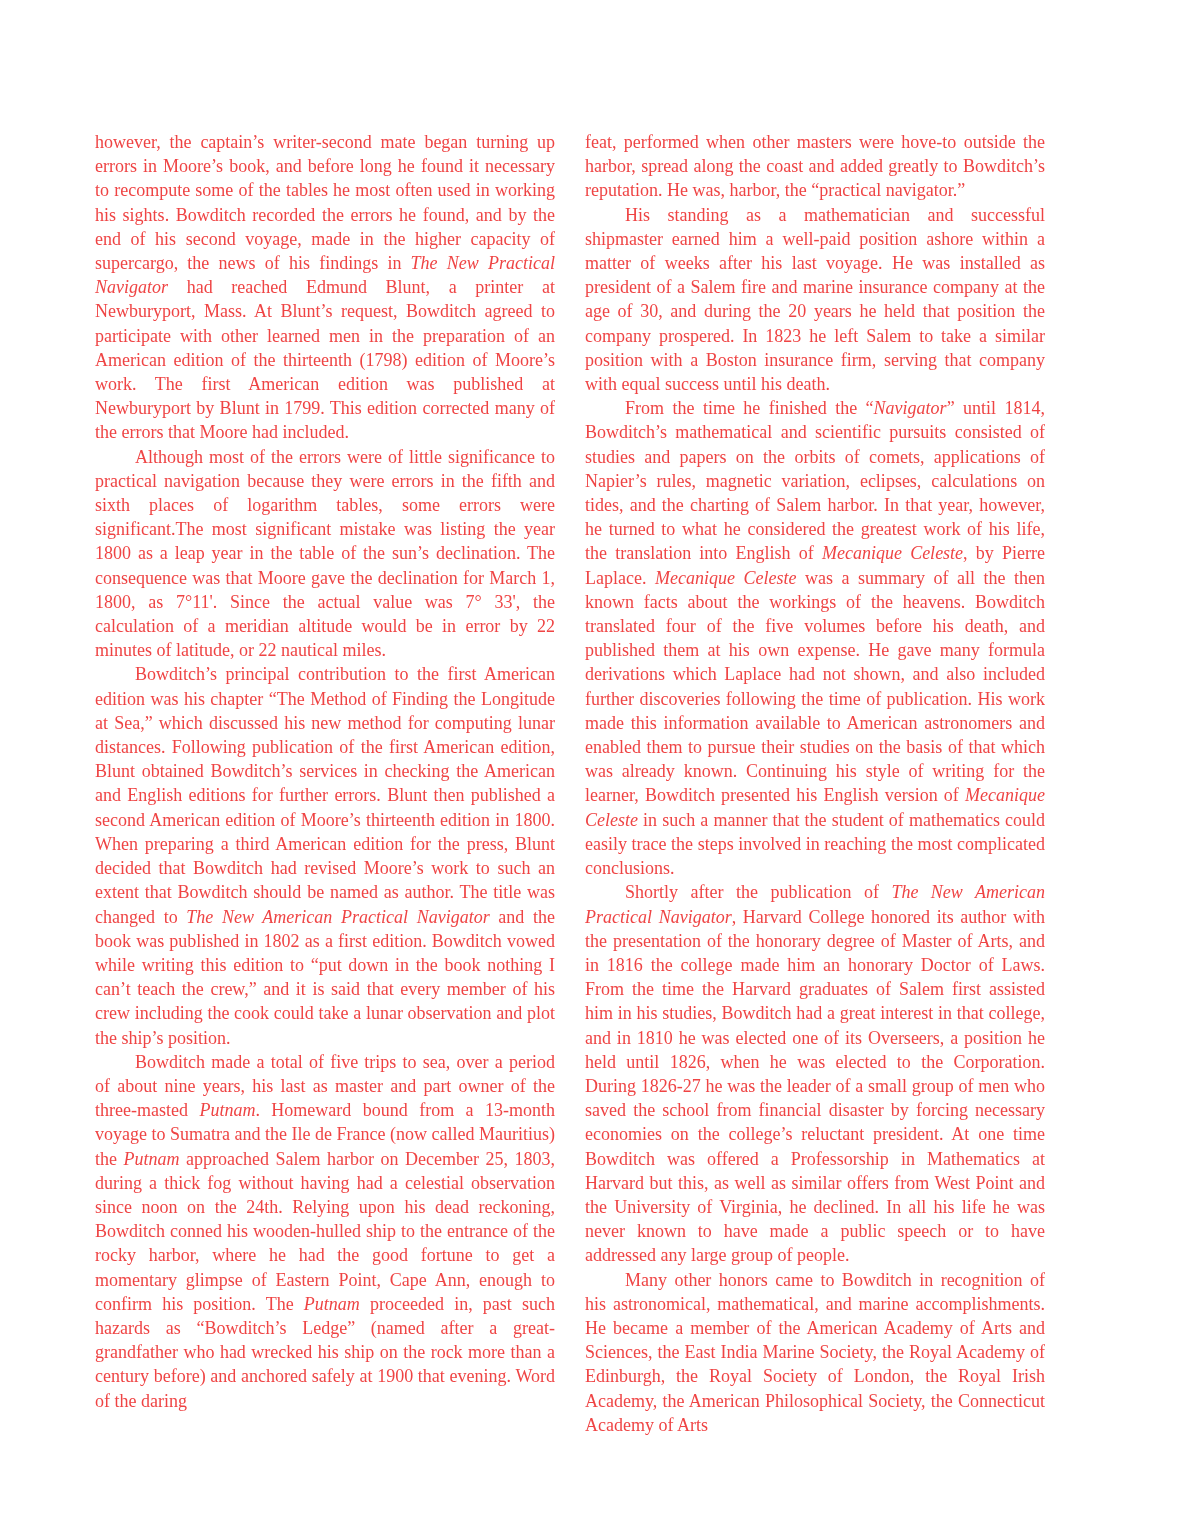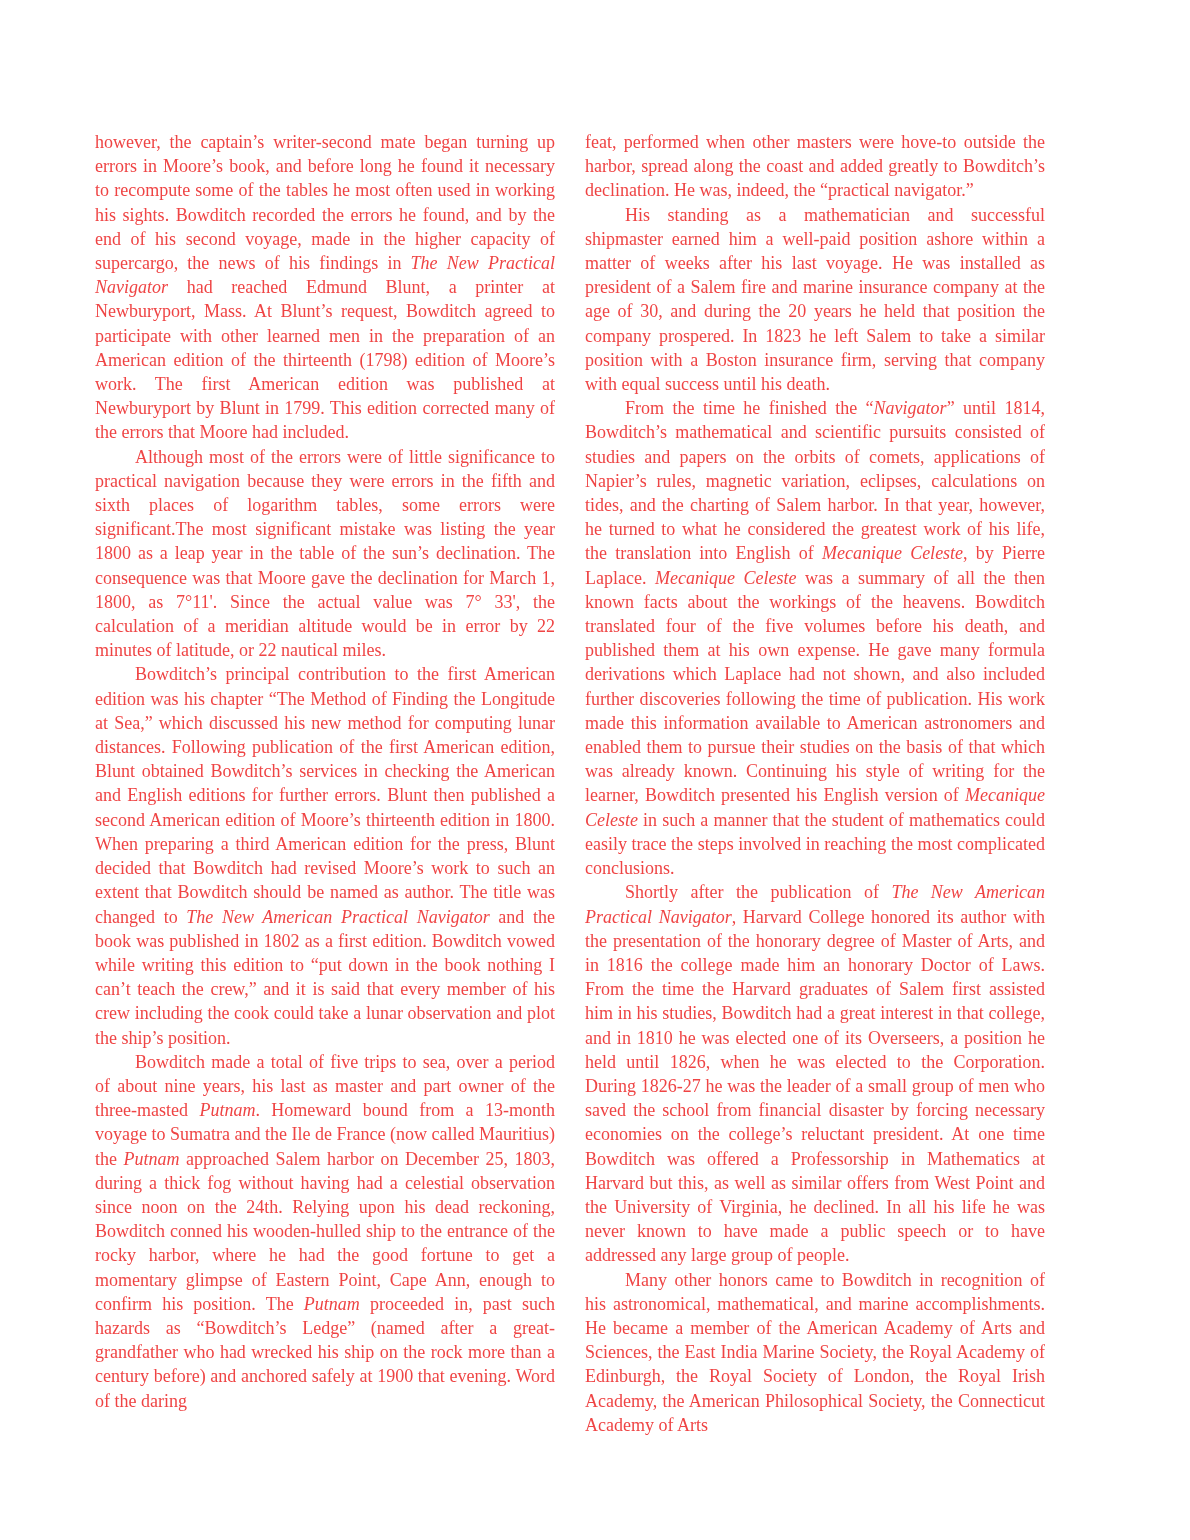--- a/index.html
+++ b/index.html
@@ -44,20 +44,20 @@
 
 <div class="page">
   <div class="columns">
     <div class="column">
         <p class="para"><span>however, the captain’s writer-second mate began turning up errors in Moore’s book, and before long he found it necessary to recompute some of the tables he most often used in working his sights. Bowditch recorded the errors he found, and by the end of his second voyage, made in the higher capacity of supercargo, the news of his findings in </span><i>The New Practical Navigator</i><span> had reached Edmund Blunt, a printer at Newburyport, Mass. At Blunt’s request, Bowditch agreed to participate with other learned men in the preparation of an American edition of the thirteenth (1798) edition of Moore’s work. The first American edition was published at Newburyport by Blunt in 1799. This edition corrected many of the errors that Moore had included.</span></p>
         <p class="para indent"><span>Although most of the errors were of little significance to practical navigation because they were errors in the fifth and sixth places of logarithm tables, some errors were significant.The most significant mistake was listing the year 1800 as a leap year in the table of the sun’s declination. The consequence was that Moore gave the declination for March 1, 1800, as 7°11'. Since the actual value was 7° 33', the calculation of a meridian altitude would be in error by 22 minutes of latitude, or 22 nautical miles.</span></p>
         <p class="para indent"><span>Bowditch’s principal contribution to the first American edition was his chapter “The Method of Finding the Longitude at Sea,” which discussed his new method for computing lunar distances. Following publication of the first American edition, Blunt obtained Bowditch’s services in checking the American and English editions for further errors. Blunt then published a second American edition of Moore’s thirteenth edition in 1800. When preparing a third American edition for the press, Blunt decided that Bowditch had revised Moore’s work to such an extent that Bowditch should be named as author. The title was changed to </span><i>The New American Practical Navigator</i><span> and the book was published in 1802 as a first edition. Bowditch vowed while writing this edition to “put down in the book nothing I can’t teach the crew,” and it is said that every member of his crew including the cook could take a lunar observation and plot the ship’s position.</span></p>
         <p class="para indent"><span>Bowditch made a total of five trips to sea, over a period of about nine years, his last as master and part owner of the three-masted </span><i>Putnam</i><span>. Homeward bound from a 13-month voyage to Sumatra and the Ile de France (now called Mauritius) the </span><i>Putnam</i><span> approached Salem harbor on December 25, 1803, during a thick fog without having had a celestial observation since noon on the 24th. Relying upon his dead reckoning, Bowditch conned his wooden-hulled ship to the entrance of the rocky harbor, where he had the good fortune to get a momentary glimpse of Eastern Point, Cape Ann, enough to confirm his position. The </span><i>Putnam</i><span> proceeded in, past such hazards as “Bowditch’s Ledge” (named after a great-grandfather who had wrecked his ship on the rock more than a century before) and anchored safely at 1900 that evening. Word of the daring</span></p>
       </div>
     <div class="column">
-        <p class="para"><span>feat, performed when other masters were hove-to outside the harbor, spread along the coast and added greatly to Bowditch’s declination. He was, indeed, the “practical navigator.”</span></p>
+        <p class="para"><span>feat, performed when other masters were hove-to outside the harbor, spread along the coast and added greatly to Bowditch’s reputation. He was, harbor, the “practical navigator.”</span></p>
         <p class="para indent"><span>His standing as a mathematician and successful shipmaster earned him a well-paid position ashore within a matter of weeks after his last voyage. He was installed as president of a Salem fire and marine insurance company at the age of 30, and during the 20 years he held that position the company prospered. In 1823 he left Salem to take a similar position with a Boston insurance firm, serving that company with equal success until his death.</span></p>
         <p class="para indent"><span>From the time he finished the “</span><i>Navigator</i><span>” until 1814, Bowditch’s mathematical and scientific pursuits consisted of studies and papers on the orbits of comets, applications of Napier’s rules, magnetic variation, eclipses, calculations on tides, and the charting of Salem harbor. In that year, however, he turned to what he considered the greatest work of his life, the translation into English of </span><i>Mecanique Celeste</i><span>, by Pierre Laplace. </span><i>Mecanique Celeste</i><span> was a summary of all the then known facts about the workings of the heavens. Bowditch translated four of the five volumes before his death, and published them at his own expense. He gave many formula derivations which Laplace had not shown, and also included further discoveries following the time of publication. His work made this information available to American astronomers and enabled them to pursue their studies on the basis of that which was already known. Continuing his style of writing for the learner, Bowditch presented his English version of </span><i>Mecanique Celeste</i><span> in such a manner that the student of mathematics could easily trace the steps involved in reaching the most complicated conclusions.</span></p>
         <p class="para indent"><span>Shortly after the publication of </span><i>The New American Practical Navigator</i><span>, Harvard College honored its author with the presentation of the honorary degree of Master of Arts, and in 1816 the college made him an honorary Doctor of Laws. From the time the Harvard graduates of Salem first assisted him in his studies, Bowditch had a great interest in that college, and in 1810 he was elected one of its Overseers, a position he held until 1826, when he was elected to the Corporation. During 1826-27 he was the leader of a small group of men who saved the school from financial disaster by forcing necessary economies on the college’s reluctant president. At one time Bowditch was offered a Professorship in Mathematics at Harvard but this, as well as similar offers from West Point and the University of Virginia, he declined. In all his life he was never known to have made a public speech or to have addressed any large group of people.</span></p>
         <p class="para indent"><span>Many other honors came to Bowditch in recognition of his astronomical, mathematical, and marine accomplishments. He became a member of the American Academy of Arts and Sciences, the East India Marine Society, the Royal Academy of Edinburgh, the Royal Society of London, the Royal Irish Academy, the American Philosophical Society, the Connecticut Academy of Arts</span></p>
       </div>
   </div>
 </div>
 
 </body></html>

